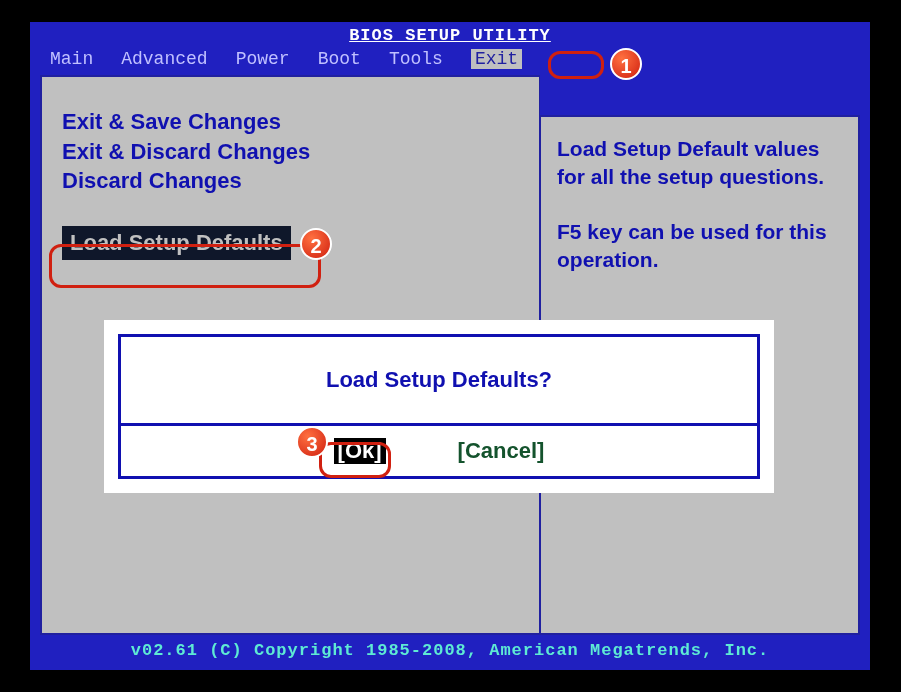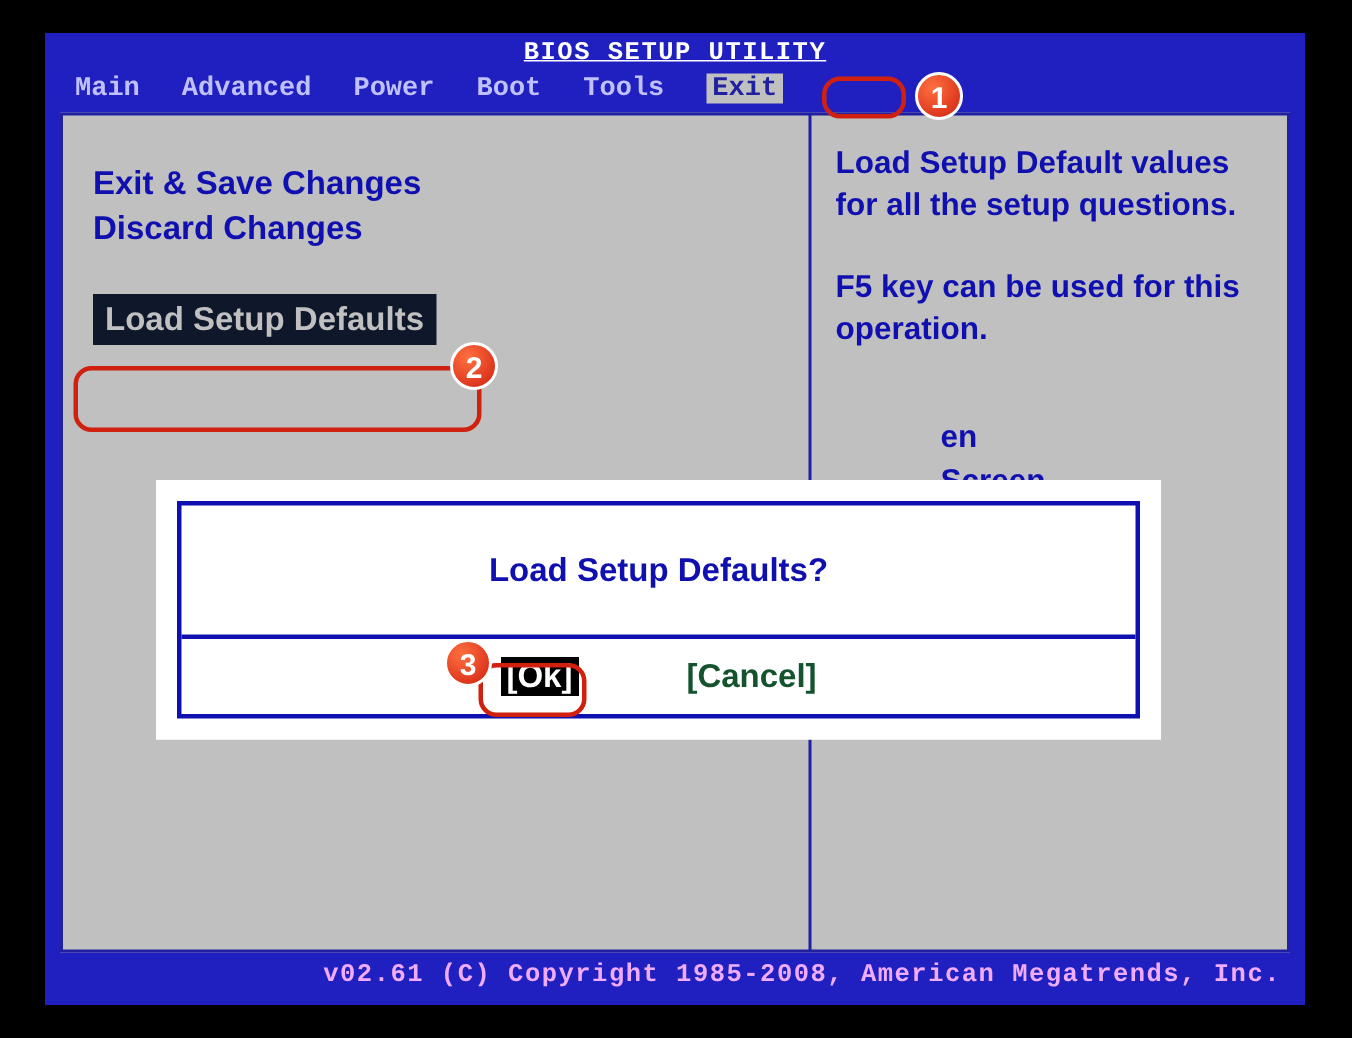--- a/index.html
+++ b/index.html
@@ -26,21 +26,21 @@
   padding: 4px 0 2px;
   font-size: 17px;
   letter-spacing: 1px;
   text-decoration: underline;
 }
 .tab-bar {
   display: flex;
   gap: 28px;
   padding: 2px 20px 6px;
   font-size: 18px;
-  font-weight: bold;
+  font-weight: normal;
 }
 .tab {
   color: #c0c0ff;
   cursor: pointer;
 }
 .tab.active {
   background: #c0c0c0;
   color: #2020a0;
   padding: 0 4px;
 }
@@ -60,20 +60,21 @@
   width: 320px;
   background: #c0c0c0;
   border: 2px solid #2020a0;
   border-left: 1px solid #2020a0;
   padding: 18px 16px;
   color: #1010b0;
   font-size: 21px;
   font-weight: bold;
   line-height: 1.35;
   font-family: Arial, sans-serif;
+  margin-top: 40px;
 }
 .menu-item {
   color: #1010b0;
   font-size: 22px;
   font-weight: bold;
   line-height: 1.35;
   font-family: Arial, sans-serif;
   cursor: pointer;
 }
 .menu-item.selected {
@@ -81,22 +82,22 @@
   color: #c0c0c0;
   display: inline-block;
   padding: 2px 8px;
 }
 .menu-gap { height: 30px; }
 .help-text { margin-bottom: 26px; }
 .help-keys { margin-top: 44px; }
 .help-row { display: flex; }
 .help-key { width: 70px; }
 .footer {
-  text-align: right;
-  color: #f0abfc;
+  text-align: center;
+  color: #5eead4;
   font-size: 17px;
   font-weight: bold;
   padding: 6px 16px;
   letter-spacing: 1px;
 }
 .dialog {
   position: absolute;
   top: 320px;
   left: 104px;
   width: 670px;
@@ -169,20 +170,21 @@
     <div class="tab">Advanced</div>
     <div class="tab">Power</div>
     <div class="tab">Boot</div>
     <div class="tab">Tools</div>
     <div class="tab active">Exit</div>
   </div>
 
   <div class="content-area">
     <div class="left-panel">
       <div class="menu-item">Exit &amp; Save Changes</div>
+      <div class="menu-item">Exit &amp; Discard Changes</div>
       <div class="menu-item">Discard Changes</div>
       <div class="menu-gap"></div>
       <div class="menu-item selected">Load Setup Defaults</div>
     </div>
     <div class="right-panel">
       <div class="help-text">Load Setup Default values for all the setup questions.</div>
       <div class="help-text">F5 key can be used for this operation.</div>
       <div class="help-keys">
         <div class="help-row">
             <span class="help-key"></span>

